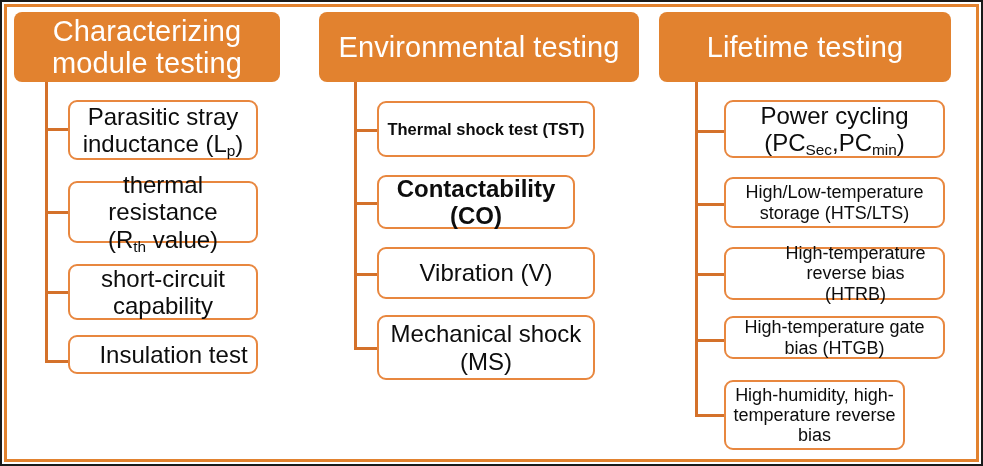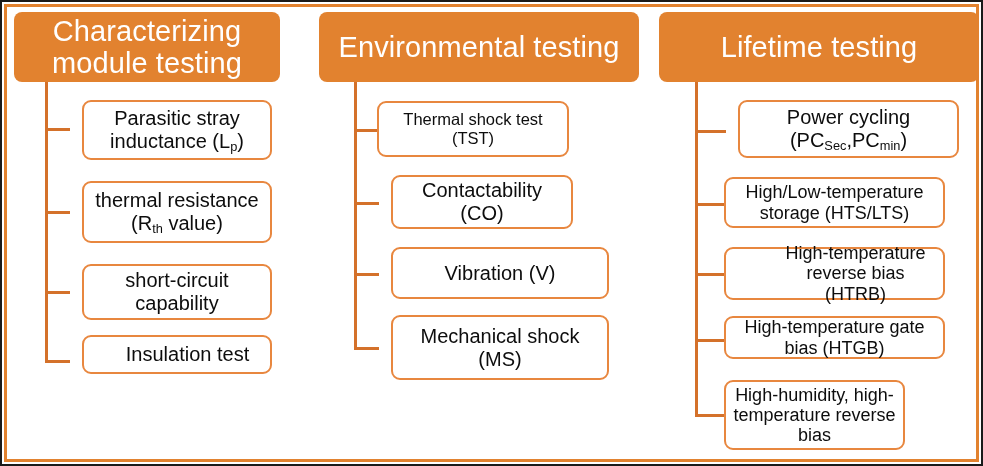--- a/index.html
+++ b/index.html
@@ -58,21 +58,21 @@
     border-radius: 9px;
     display: flex;
     align-items: center;
     justify-content: center;
     text-align: center;
     color: #0d0d0d;
     line-height: 1.13;
     box-sizing: border-box;
     padding: 2px 6px;
   }
-  .node-box.size-lg { font-size: 20px; margin-left: 14px; }
+  .node-box.size-lg { font-size: 24px; }
   .node-box.size-md { font-size: 18px; }
   .node-box.size-sm { font-size: 16.5px; }
   .trunk {
     position: absolute;
     width: 3px;
     background: #D4712A;
   }
   .branch {
     position: absolute;
     height: 3px;
@@ -126,43 +126,43 @@
     <div class="node-box size-lg" style="left:66px; top:333px; width:190px; height:39px;padding-left:27px;">
       <span>Insulation test</span>
     </div>
 
     <div class="header-box" style="left:317px; top:10px; width:320px; height:70px;">
       <span>Environmental testing</span>
     </div>
     <div class="trunk" style="left:352px; top:80px; height:265px;"></div>
 
     <div class="branch" style="left:352px; top:127px; width:25px;"></div>
-    <div class="node-box size-sm" style="left:375px; top:99px; width:192px; height:56px;">
+    <div class="node-box size-sm" style="left:375px; top:99px; width:218px; height:56px;font-weight:bold;">
       <span>Thermal shock test (TST)</span>
     </div>
 
     <div class="branch" style="left:352px; top:200px; width:25px;"></div>
-    <div class="node-box size-lg" style="left:375px; top:173px; width:182px; height:54px;">
+    <div class="node-box size-lg" style="left:375px; top:173px; width:198px; height:54px;font-weight:bold;">
       <span>Contactability (CO)</span>
     </div>
 
     <div class="branch" style="left:352px; top:271px; width:25px;"></div>
     <div class="node-box size-lg" style="left:375px; top:245px; width:218px; height:52px;">
       <span>Vibration (V)</span>
     </div>
 
     <div class="branch" style="left:352px; top:345px; width:25px;"></div>
     <div class="node-box size-lg" style="left:375px; top:313px; width:218px; height:65px;">
       <span>
         <span>Mechanical shock</span><br>
         <span>(MS)</span>
       </span>
     </div>
 
-    <div class="header-box" style="left:657px; top:10px; width:320px; height:70px;justify-content:center;">
+    <div class="header-box" style="left:657px; top:10px; width:292px; height:70px;justify-content:center;">
       <span>Lifetime testing</span>
     </div>
     <div class="trunk" style="left:693px; top:80px; height:335px;"></div>
 
     <div class="branch" style="left:693px; top:128px; width:31px;"></div>
     <div class="node-box size-lg" style="left:722px; top:98px; width:221px; height:58px;">
       <span>
         <span>Power cycling</span><br>
         <span>(PC</span><sub>Sec</sub><span>,PC</span><sub>min</sub><span>)</span>
       </span>

